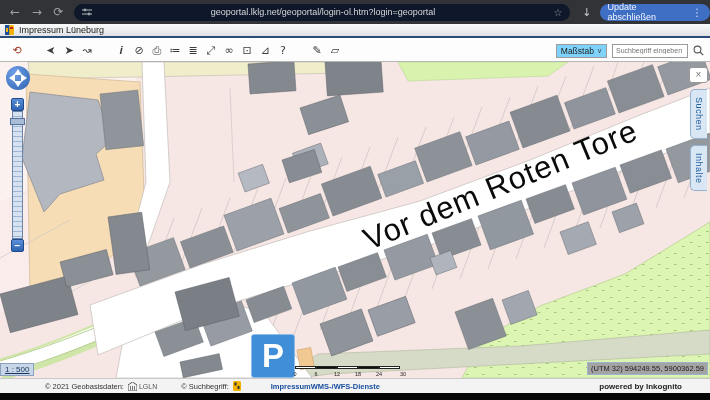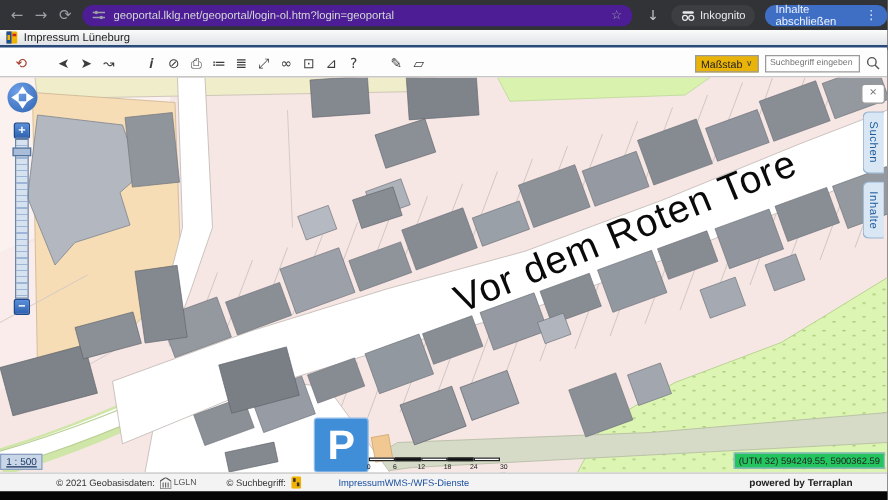--- a/index.html
+++ b/index.html
@@ -6,21 +6,21 @@
   html,body { width:710px; height:400px; overflow:hidden; background:#000;
               font-family:"Liberation Sans", sans-serif; }
   #stage { position:relative; width:710px; height:400px; background:#fff; }
 
   
   .chrome { position:absolute; top:0; left:0; width:710px; height:24px;
             background:#323337; display:flex; align-items:center; }
   .nav-ic { color:#9aa0a6; font-size:12px; width:22px; text-align:center;
             font-family:"DejaVu Sans", sans-serif; }
   .omnibox { display:flex; align-items:center; height:17px; width:500px;
-             background:#4c1d95; border-radius:9px; margin-left:4px; padding:0 8px; }
+             background:#0f172a; border-radius:9px; margin-left:4px; padding:0 8px;text-align:center; }
   .tune-ic { width:10px; height:10px; margin-right:7px; flex:0 0 auto; }
   .url-txt { color:#d5d7d9; font-size:9px; white-space:nowrap; overflow:hidden; flex:1; }
   .star-ic { color:#9aa0a6; font-size:10px; margin-left:6px; }
   .dl-btn { color:#c7cacd; font-size:11px; margin-left:12px; font-family:"DejaVu Sans", sans-serif; }
   .incog { display:flex; align-items:center; gap:4px; background:#3c3e42; border-radius:9px;
            height:17px; padding:0 8px; margin-left:10px; color:#e8eaed; font-size:9px; }
   .update-btn { display:flex; align-items:center; gap:5px; background:#3f6fc4; border-radius:9px;
                 height:17px; padding:0 8px; margin-left:8px; color:#eef3fd; font-size:9px; }
   .update-menu { color:#dbe7fb; font-size:10px; }
 
@@ -33,38 +33,38 @@
 
   
   .toolbar { position:absolute; top:40px; left:0; width:710px; height:22px; background:#fdfdfd;
              border-bottom:1px solid #b5b5b5; display:flex; align-items:center; }
   .tool { font-family:"DejaVu Sans", sans-serif; font-size:11px; color:#3c3c3c; width:18px;
           text-align:center; flex:0 0 auto; cursor:pointer; }
   .tool.flip { transform:scaleX(-1); }
   .tool.red { color:#a33c2a; }
   .sp-s { width:8px; } .sp-m { width:16px; }
   .scale-box { margin-left:auto; display:flex; align-items:center; gap:3px; border:1px solid #9a9a9a;
-               background:#eab308; height:14px; padding:6px 4px; font-size:8.5px; color:#222; }
+               background:#7dd3fc; height:14px; padding:6px 4px; font-size:8.5px; color:#222; }
   .chev { font-size:7px; color:#444; }
   .search-box { border:1px solid #9a9a9a; background:#fff; height:14px; width:76px; margin-left:5px;
                 font-size:7px; color:#888; padding:0 3px; font-family:"Liberation Sans",sans-serif; }
   .mag { margin:0 6px 0 5px; }
 
   
   .map { position:absolute; top:62px; left:0; width:710px; height:316px; background:#f6e7e5; overflow:hidden; }
   .map svg.base { position:absolute; top:0; left:0; }
   .street-label { position:absolute; left:372px; top:160px; font-size:31px; color:#0a0a0a;
                   white-space:nowrap; transform:rotate(-22.5deg); transform-origin:0 100%;
                   letter-spacing:1px; }
   .p-icon { position:absolute; left:251px; top:272px; width:44px; height:44px; background:#418ed8;
             border:1px solid #8fbbe8; border-radius:3px; color:#fff; font-size:33px; font-weight:bold;
             display:flex; align-items:center; justify-content:center; }
   .scale-ind { position:absolute; left:0; bottom:2px; background:#c8d6e8; border:1px solid #8aa2c0;
                color:#17355e; font-size:8px; padding:1px 4px;text-decoration:underline; }
-  .coords { position:absolute; right:2px; bottom:3px; background:#22c55e; border:1px solid #9db2cc;
+  .coords { position:absolute; right:2px; bottom:3px; background:#a3a3a3; border:1px solid #9db2cc;
             color:#222; font-size:7.5px; padding:1px 3px; }
   .scalebar { position:absolute; left:295px; top:304px; width:110px; height:14px; }
   .sb-seg { position:absolute; top:0; height:3px; border:0.5px solid #222; }
   .sb-lbl { position:absolute; top:5px; font-size:5.5px; color:#222; transform:translateX(-50%); }
 
   
   .panzoom { position:absolute; left:6px; top:4px; width:26px; }
   .compass { position:relative; width:24px; height:24px; border-radius:50%;
              background:radial-gradient(circle at 35% 30%, #6fa0e8, #2d62b0); }
   .c-ar { position:absolute; width:0; height:0; }
@@ -85,21 +85,21 @@
   .side { position:absolute; right:0; top:5px; width:24px; }
   .close-btn { width:19px; height:16px; margin-left:3px; background:#fff; border:1px solid #999;
                border-radius:3px; color:#777; font-size:10px; text-align:center; line-height:14px; }
   .vtab { writing-mode:vertical-rl; background:#d9e6f4; border:1px solid #93b2d0; border-right:none;
           border-radius:5px 0 0 5px; color:#1f5c9e; font-size:9px; padding:7px 3px; margin-top:6px;
           margin-left:4px; letter-spacing:0.5px; }
 
   
   .footer { position:absolute; top:378px; left:0; width:710px; height:15px; background:#f3f3f3;
             border-top:1px solid #c9c9c9; display:flex; align-items:center; font-size:7.5px; color:#333; }
-  .f-link { color:#1a4fa0; font-weight:normal; }
+  .f-link { color:#1a4fa0; font-weight:bold; }
   .f-powered { font-weight:bold; color:#222; font-size:8px; }
   .f-logo { display:inline-block; vertical-align:middle; }
   .blackbar { position:absolute; top:393px; left:0; width:710px; height:7px; background:#060606; }
 </style>
 </head>
 <body>
 
 <div id="stage">
 
   <div class="chrome">
@@ -112,30 +112,22 @@
             <line x1="0" y1="3" x2="10" y2="3"></line>
             <line x1="0" y1="7" x2="10" y2="7"></line>
           </g>
         <circle cx="3" cy="3" r="1.4" fill="#9aa0a6"></circle>
           <circle cx="7" cy="7" r="1.4" fill="#9aa0a6"></circle>
       </svg>
       <span class="url-txt">geoportal.lklg.net/geoportal/login-ol.htm?login=geoportal</span>
       <span class="star-ic">☆</span>
     </div>
     <span class="dl-btn">↓</span>
-    <div class="incog">
-      <svg width="11" height="9" viewBox="0 0 11 9">
-        <rect x="1" y="1" width="9" height="2" rx="1" fill="#e8eaed"></rect>
-        <circle cx="3" cy="6.2" r="2" fill="none" stroke="#e8eaed" stroke-width="1"></circle>
-        <circle cx="8" cy="6.2" r="2" fill="none" stroke="#e8eaed" stroke-width="1"></circle>
-      </svg>
-      <span>Inkognito</span>
-    </div>
     <div class="update-btn">
-      <span>Inhalte abschließen</span>
+      <span>Update abschließen</span>
       <span class="update-menu">⋮</span>
     </div>
   </div>
 
   <div class="titlebar">
     <svg class="crest" viewBox="0 0 9 10">
       <rect x="0" y="0" width="9" height="10" rx="1.5" fill="#f2b300"></rect>
       <rect x="0" y="0" width="4.2" height="10" fill="#1a4fa0"></rect>
       <rect x="5" y="2" width="3" height="2" fill="#c22"></rect>
       <rect x="1" y="3" width="2" height="4" fill="#f2b300"></rect>
@@ -375,17 +367,17 @@
     </svg>
     <span style="margin-left:2px;color:#555;font-size:7px">LGLN</span>
     <span style="margin-left:24px">© Suchbegriff:</span>
     <svg class="f-logo" style="margin-left:4px" width="8" height="10" viewBox="0 0 8 10">
       <rect x="0" y="0" width="8" height="10" rx="1.5" fill="#f2b300"></rect>
       <rect x="1.5" y="1.5" width="2" height="3" fill="#333"></rect>
       <rect x="4.5" y="5" width="2" height="3" fill="#333"></rect>
     </svg>
     <a class="f-link" style="margin-left:30px">Impressum</a>
     <a class="f-link" style="">WMS-/WFS-Dienste</a>
-    <span class="f-powered" style="margin-left:auto;margin-right:28px">powered by Terraplan</span>
+    <span class="f-powered" style="margin-left:auto;margin-right:28px">powered by Inkognito</span>
   </div>
   <div class="blackbar"></div>
 
 </div>
 
 </body></html>

